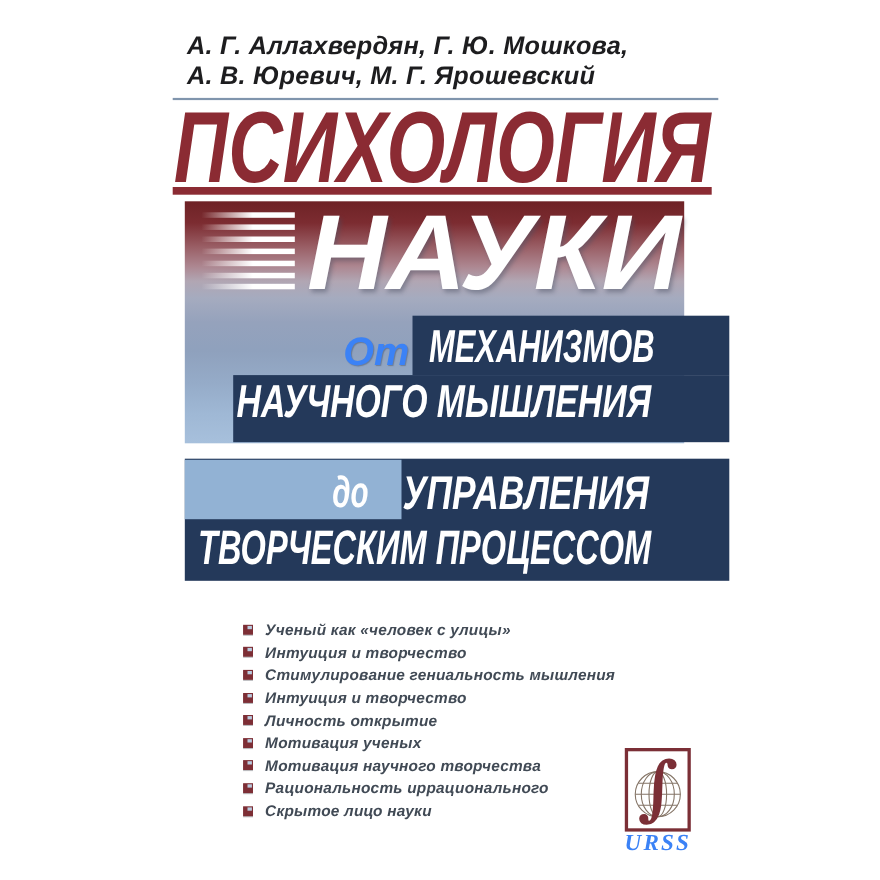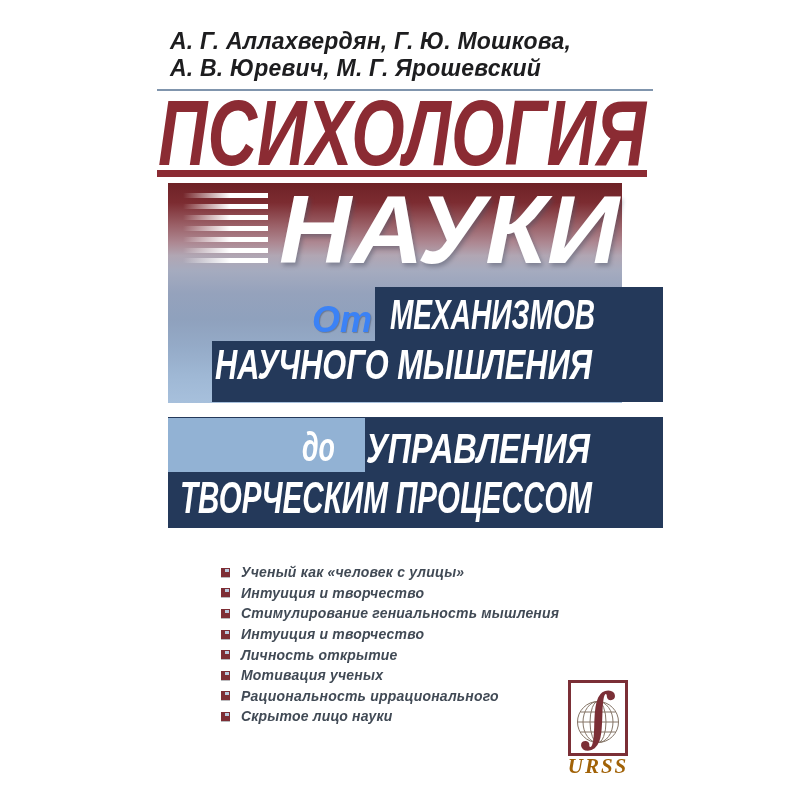--- a/index.html
+++ b/index.html
@@ -47,21 +47,21 @@
   .bullet{flex:0 0 auto;width:9px;height:9px;margin-right:11px;background:#7d2e35;position:relative;
           box-shadow:0 1px 0 rgba(60,60,70,.35);}
   .bullet::after{content:'';position:absolute;right:1px;top:1px;width:4px;height:3px;background:#b9cade;}
 
   
   .urss-box{left:568px;top:680px;width:54px;height:70px;border:3px solid #7b2f36;background:#fff;}
   .urss-globe{position:absolute;left:4px;top:16px;}
   .urss-integral{position:absolute;left:0;top:-6px;width:54px;text-align:center;
     font-family:"DejaVu Serif","DejaVu Sans",serif;font-size:64px;line-height:80px;
     font-weight:700;color:#7b2f36;}
-  .urss-label{left:564px;top:754px;width:68px;text-align:center;color:#a16207;
+  .urss-label{left:564px;top:754px;width:68px;text-align:center;color:#3b82f6;
     font-family:"Liberation Serif","DejaVu Serif",serif;font-size:21px;font-weight:700;letter-spacing:2px;}
 </style>
 </head>
 <body>
 
 <div class="cover">
 
   <div class="abs authors">
     <div>А. Г. Аллахвердян, Г. Ю. Мошкова,</div>
     <div>А. В. Юревич, М. Г. Ярошевский</div>
@@ -129,20 +129,24 @@
     <li class="topic">
         <span class="bullet"></span>
         <span>Личность открытие</span>
       </li>
     <li class="topic">
         <span class="bullet"></span>
         <span>Мотивация ученых</span>
       </li>
     <li class="topic">
         <span class="bullet"></span>
+        <span>Мотивация научного творчества</span>
+      </li>
+    <li class="topic">
+        <span class="bullet"></span>
         <span>Рациональность иррационального</span>
       </li>
     <li class="topic">
         <span class="bullet"></span>
         <span>Скрытое лицо науки</span>
       </li>
   </ul>
 
   <div class="abs urss-box">
     <svg class="urss-globe" width="46" height="46">

